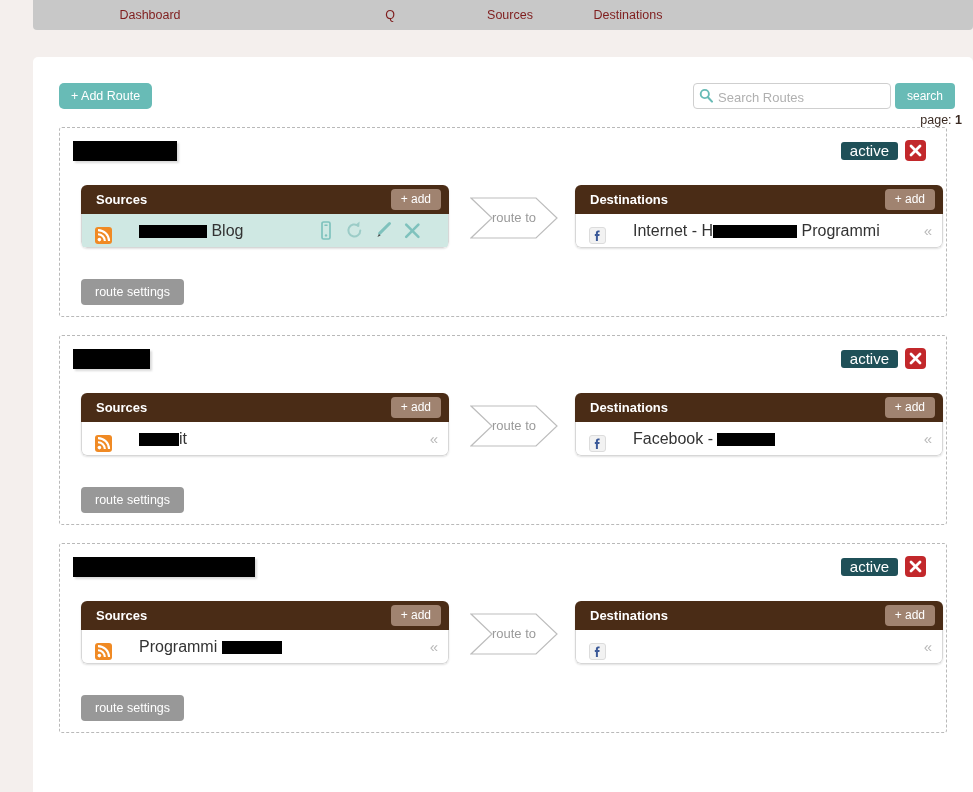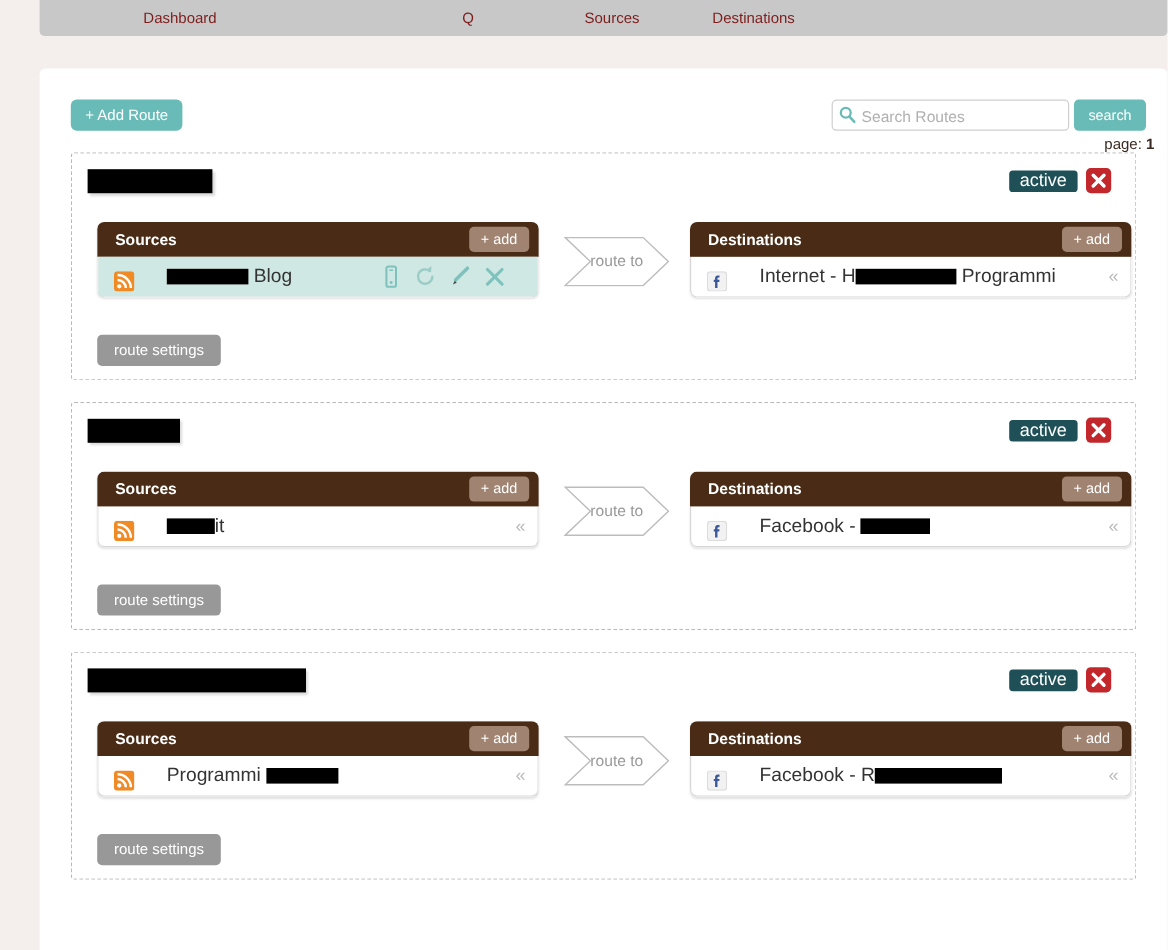--- a/index.html
+++ b/index.html
@@ -520,21 +520,20 @@
             <div class="panel-head">
               <span class="panel-title">Destinations</span>
               <button class="add-btn">+ add</button>
             </div>
             <div class="panel-body">
               <div class="feed-row">
                 <span class="feed-icon"><svg width="17" height="17" viewBox="0 0 17 17">
                     <rect x="0.5" y="0.5" width="16" height="16" rx="2.5" fill="#f2f2f2" stroke="#dcdcdc"></rect>
                     <path d="M10.6 5.3h-1c-.5 0-.7.2-.7.7v1.1h1.7l-.2 1.8H8.9v5H6.9v-5H5.8V7.1h1.1V5.9c0-1.5.7-2.4 2.3-2.4h1.4z" fill="#3b5998"></path>
                   </svg></span>
-                <span class="feed-label"><span>Facebook - R</span><span class="redact" style="width: 106px;"></span><span></span></span>
                 <span class="feed-chevron">«</span>
               </div>
             </div>
           </div>
         </div>
         <button class="route-settings-btn">route settings</button>
       </div>
     </div>
 
 </div>

